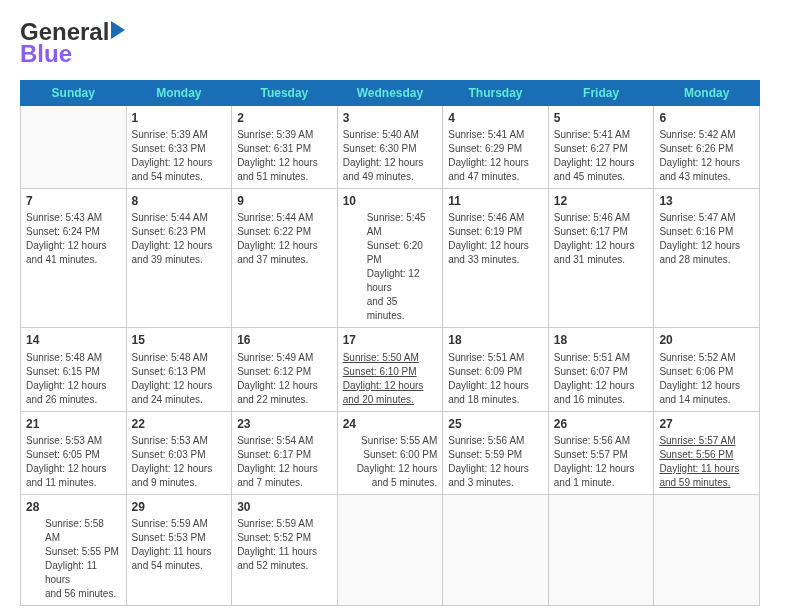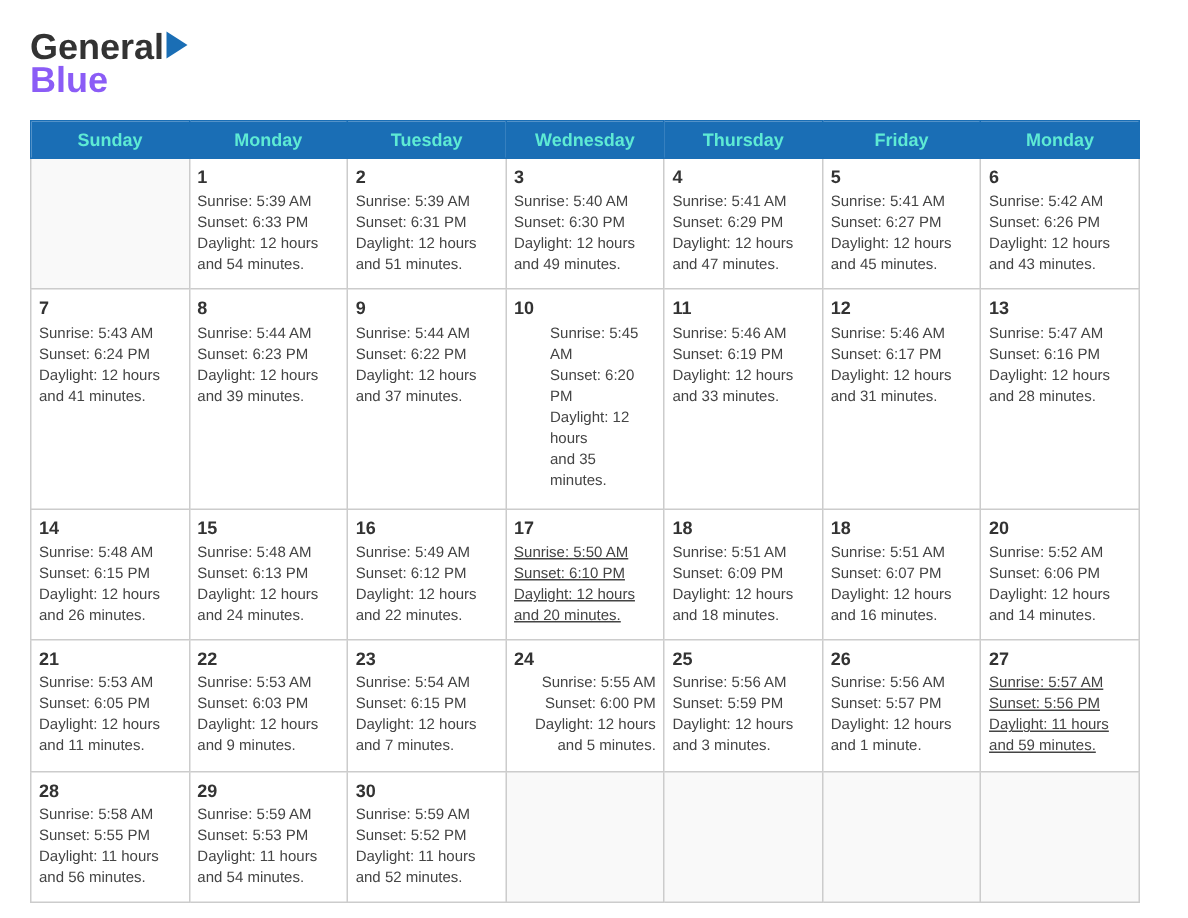--- a/index.html
+++ b/index.html
@@ -294,21 +294,21 @@
           <td>
             <span class="day-num">22</span>
             <div class="day-info" style="white-space: pre-line;">Sunrise: 5:53 AM
 Sunset: 6:03 PM
 Daylight: 12 hours
 and 9 minutes.</div>
           </td>
           <td>
             <span class="day-num">23</span>
             <div class="day-info" style="white-space: pre-line;">Sunrise: 5:54 AM
-Sunset: 6:15 PM
+Sunset: 6:17 PM
 Daylight: 12 hours
 and 7 minutes.</div>
           </td>
           <td>
             <span class="day-num">24</span>
             <div class="day-info" style="white-space: pre-line; text-align: right;">Sunrise: 5:55 AM
 Sunset: 6:00 PM
 Daylight: 12 hours
 and 5 minutes.</div>
           </td>
@@ -330,21 +330,21 @@
             <span class="day-num">27</span>
             <div class="day-info" style="white-space: pre-line; text-decoration: underline;">Sunrise: 5:57 AM
 Sunset: 5:56 PM
 Daylight: 11 hours
 and 59 minutes.</div>
           </td>
         </tr>
         <tr>
           <td>
             <span class="day-num">28</span>
-            <div class="day-info" style="white-space: pre-line;">Sunrise: 5:58 AM
+            <div class="day-info" style="white-space: pre-line; margin-left: 19px;">Sunrise: 5:58 AM
 Sunset: 5:55 PM
 Daylight: 11 hours
 and 56 minutes.</div>
           </td>
           <td>
             <span class="day-num">29</span>
             <div class="day-info" style="white-space: pre-line;">Sunrise: 5:59 AM
 Sunset: 5:53 PM
 Daylight: 11 hours
 and 54 minutes.</div>

